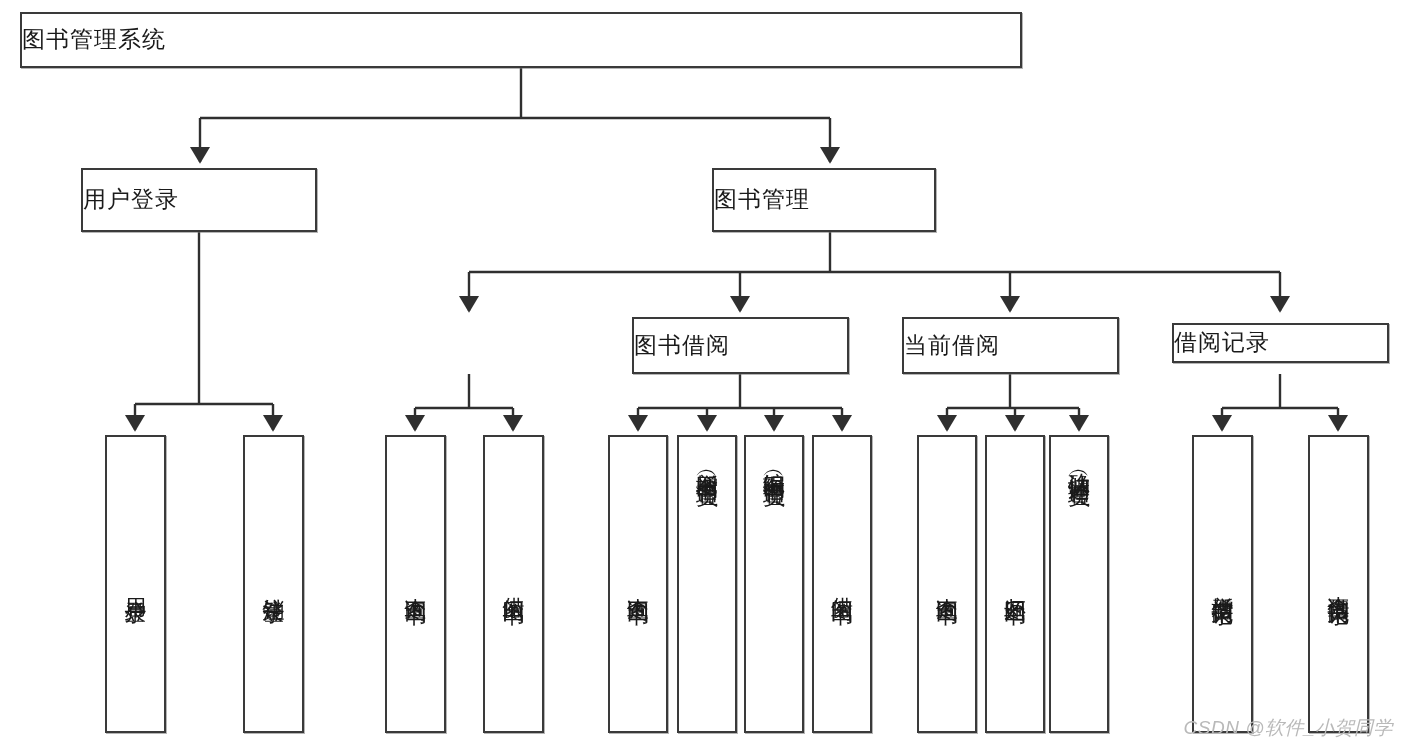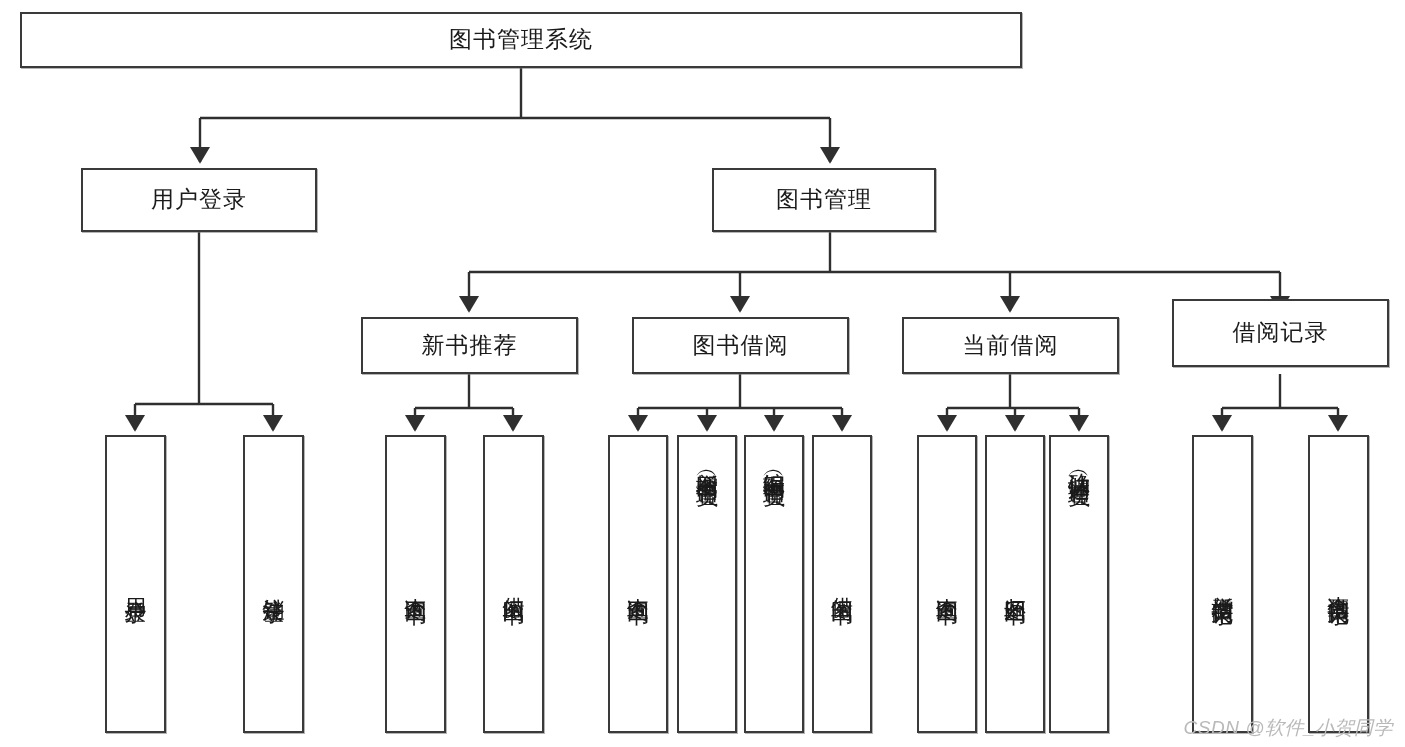--- a/index.html
+++ b/index.html
@@ -23,21 +23,21 @@
     height: 747px;
     pointer-events: none;
   }
   .node {
     position: absolute;
     box-sizing: border-box;
     border: 2px solid #3a3a3a;
     background: #ffffff;
     display: flex;
     align-items: center;
-    justify-content: center;
+    justify-content: flex-start;
     color: #1a1a1a;
     box-shadow: 1px 1px 0 rgba(120,120,120,0.55);
   }
   .node.horiz {
     font-size: 23px;
     letter-spacing: 1px;
     line-height: 1.2;
     text-align: center;
   }
   .node.vert {
@@ -129,30 +129,27 @@
     <span>图书管理系统</span>
   </div>
 
   <div class="node horiz" id="n-l2-0" style="left: 81px; top: 168px; width: 236px; height: 64px;">
     <span>用户登录</span>
   </div>
   <div class="node horiz" id="n-l2-1" style="left: 712px; top: 168px; width: 224px; height: 64px;">
     <span>图书管理</span>
   </div>
 
-  <div class="node horiz" id="n-l3-0" style="left: 361px; top: 317px; width: 217px; height: 57px;">
-    <span>新书推荐</span>
-  </div>
   <div class="node horiz" id="n-l3-2" style="left: 902px; top: 317px; width: 217px; height: 57px;">
     <span>当前借阅</span>
   </div>
   <div class="node horiz" id="n-l3-1" style="left: 632px; top: 317px; width: 217px; height: 57px;">
     <span>图书借阅</span>
   </div>
-  <div class="node horiz" id="n-l3-3" style="left: 1172px; top: 299px; width: 217px; height: 68px;">
+  <div class="node horiz" id="n-l3-3" style="left: 1172px; top: 323px; width: 217px; height: 40px;">
     <span>借阅记录</span>
   </div>
 
   <div class="node vert mid" id="n-lf-0" style="left: 105px; top: 435px; width: 61px; height: 298px;">
     <span class="vtext">用户登录</span>
   </div>
   <div class="node vert mid" id="n-lf-1" style="left: 243px; top: 435px; width: 61px; height: 298px;">
     <span class="vtext">注销登录</span>
   </div>
   <div class="node vert mid" id="n-lf-2" style="left: 385px; top: 435px; width: 61px; height: 298px;">

